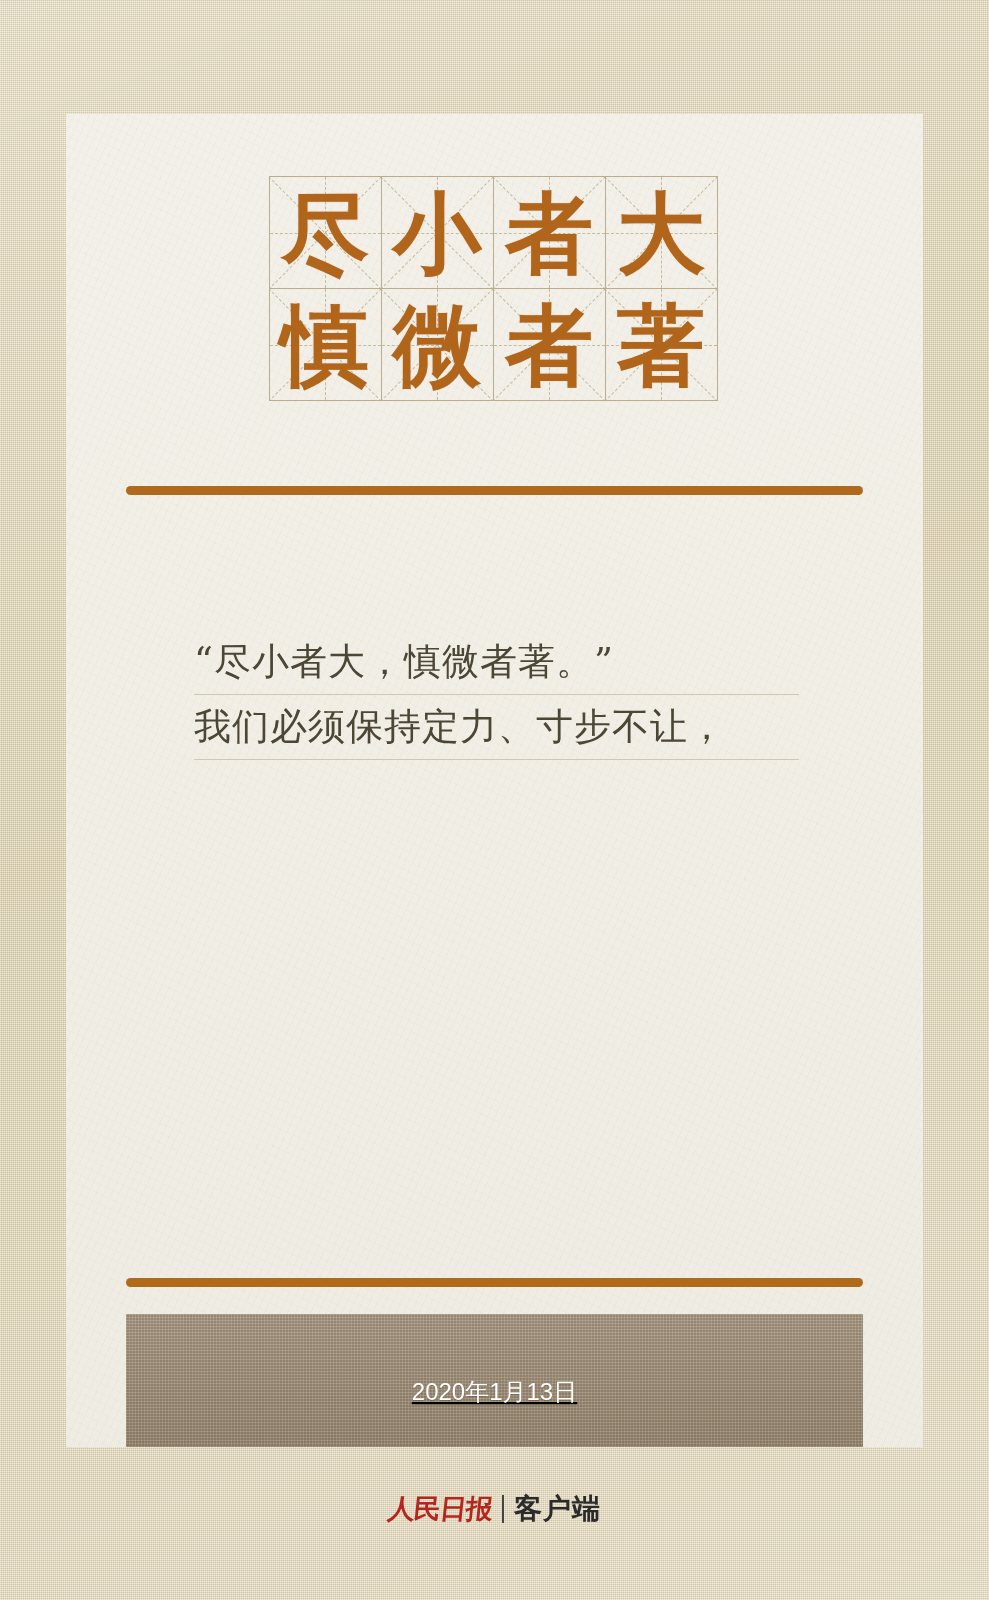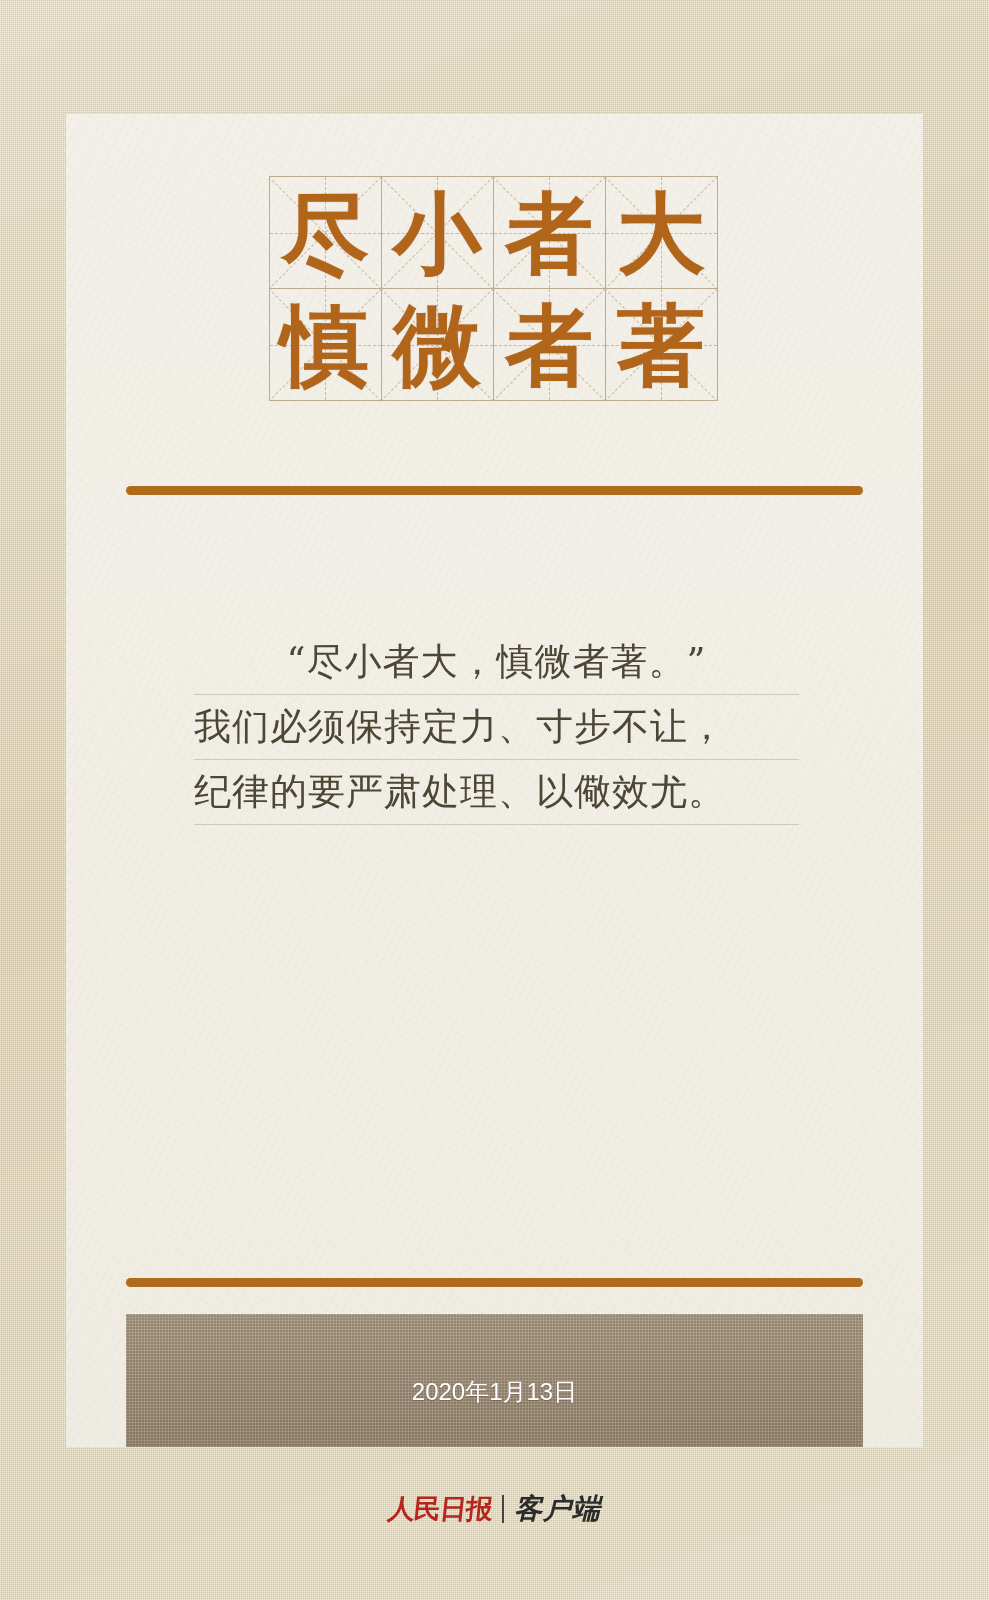--- a/index.html
+++ b/index.html
@@ -136,41 +136,41 @@
     position: relative;
     font-family: "DejaVu Serif", "Liberation Serif", serif;
     font-size: 37px;
     line-height: 64px;
     letter-spacing: 1px;
     color: #4c4635;
     border-bottom: 1px solid #cfc8b4;
     white-space: nowrap;
   }
   .quote-line.first {
-    text-align: center;
   }
 
   
   .caption-band {
     position: absolute;
     left: 60px;
     top: 1200px;
     width: 737px;
     height: 133px;
     background-color: #9f917c;
     background-image:
       repeating-linear-gradient(0deg, rgba(255,255,255,0.10) 0px, rgba(255,255,255,0.10) 1px, rgba(80,70,55,0.10) 1px, rgba(80,70,55,0.10) 3px),
       repeating-linear-gradient(90deg, rgba(255,255,255,0.10) 0px, rgba(255,255,255,0.10) 1px, rgba(80,70,55,0.10) 1px, rgba(80,70,55,0.10) 3px),
       linear-gradient(180deg, #a79781 0%, #94836c 100%);
     display: flex;
     flex-direction: column;
     align-items: center;
     justify-content: center;
     box-sizing: border-box;
     padding-top: 21px;
+    text-decoration: underline;
   }
   .caption-line {
     font-family: "Liberation Sans", "DejaVu Sans", sans-serif;
     font-size: 24px;
     line-height: 35px;
     color: #ffffff;
     text-shadow: 0 1px 1px rgba(60,50,35,0.35);
     white-space: nowrap;
   }
 
@@ -197,21 +197,20 @@
     width: 2px;
     height: 28px;
     background: #444;
   }
   .logo-text {
     font-family: "Liberation Sans", "DejaVu Sans", sans-serif;
     font-weight: 700;
     font-size: 28px;
     color: #2b2b2b;
     letter-spacing: 1px;
-    font-style: italic;
   }
 </style>
 </head>
 <body>
 
 <div class="poster">
 
   <div class="card">
 
     <div class="title-block">
@@ -263,21 +262,20 @@
       </div>
 
     </div>
 
     <div class="rule top"></div>
     <div class="rule bottom"></div>
 
     <div class="quote">
       <div class="quote-line first">“尽小者大，慎微者著。”</div>
       <div class="quote-line">我们必须保持定力、寸步不让，</div>
-      <div class="quote-line">纪律的要严肃处理、以儆效尤。</div>
     </div>
 
     <div class="caption-band">
       <div class="caption-line">2020年1月13日</div>
     </div>
 
   </div>
 
   <div class="logo-bar">
     <span class="logo-mark">人民日报</span>

